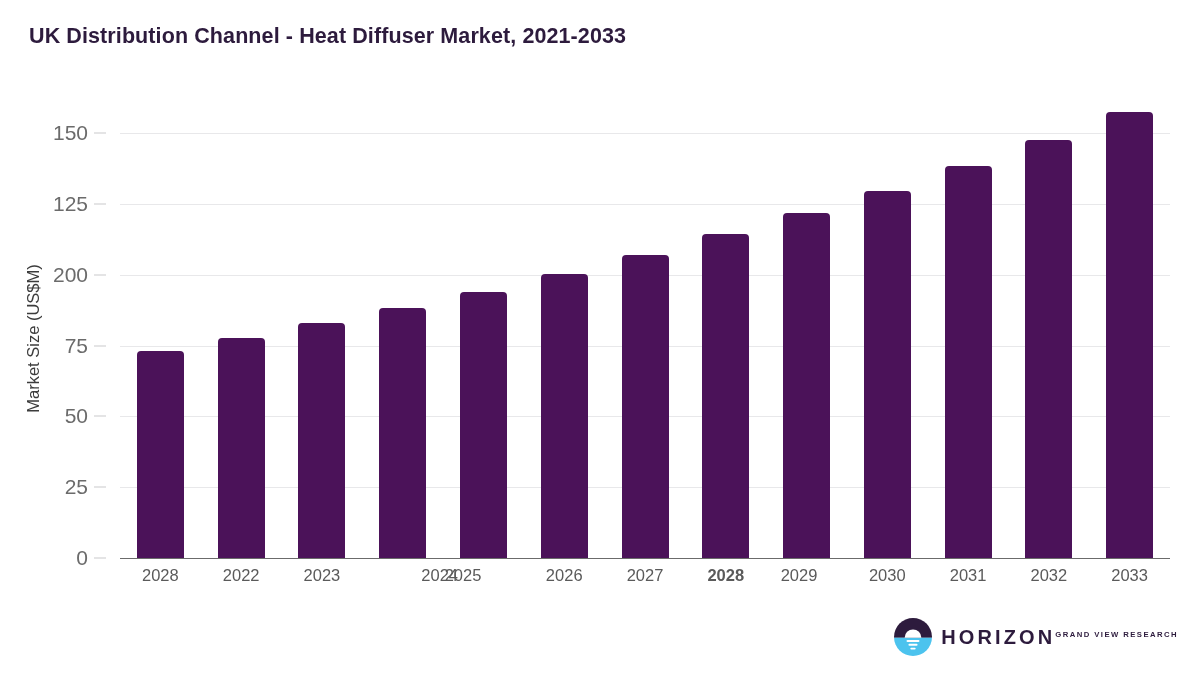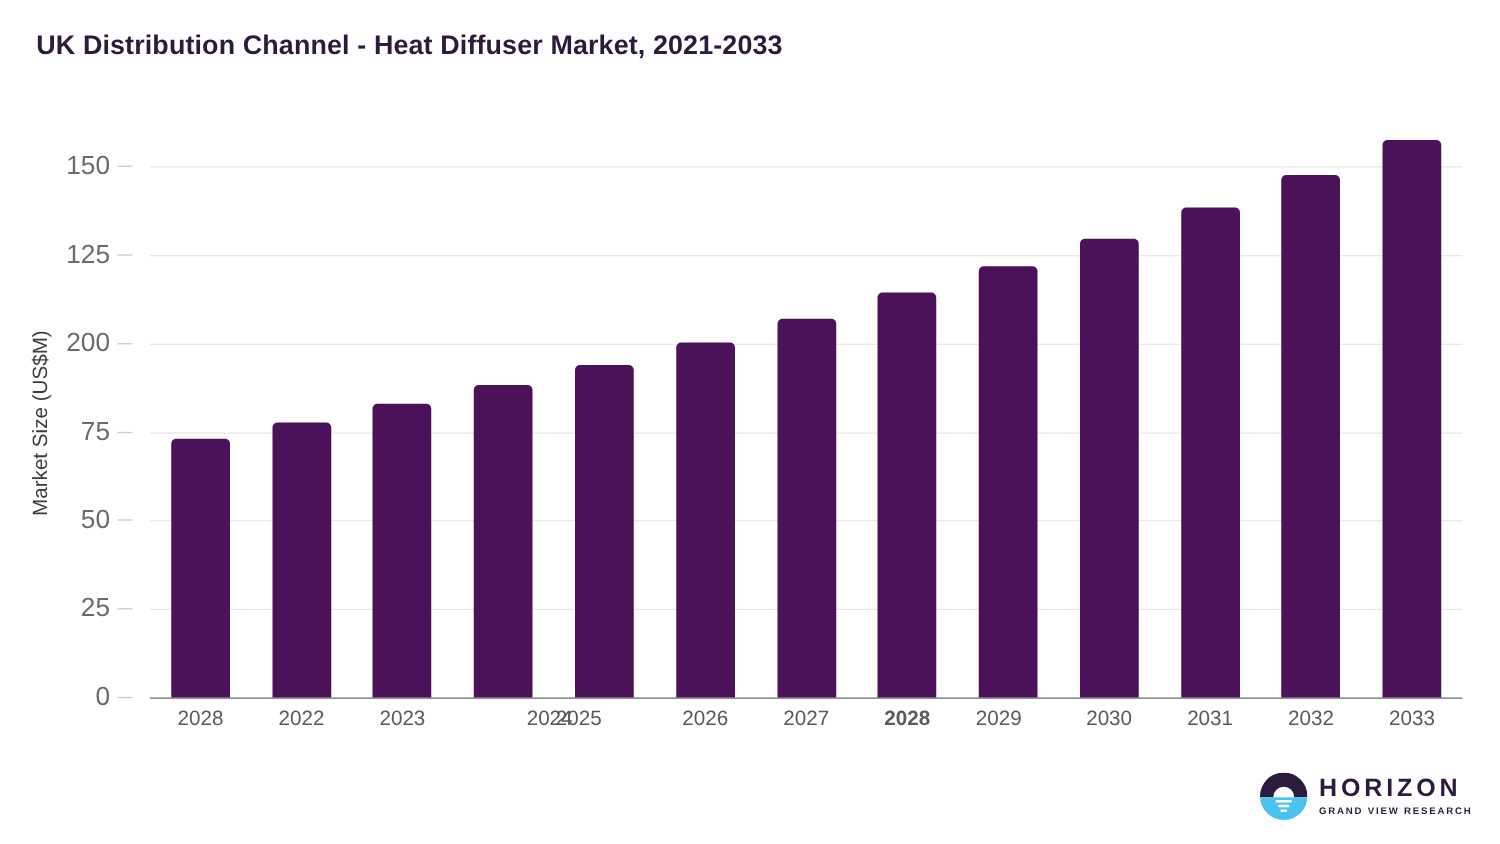--- a/index.html
+++ b/index.html
@@ -156,21 +156,20 @@
     align-items: center;
     gap: 9px;
   }
   #logo-mark {
     width: 38px;
     height: 38px;
     flex: 0 0 38px;
   }
   #logo-text-wrap {
     display: flex;
-    flex-direction: column;
     line-height: 1;
   }
   #logo-wordmark {
     font-size: 20px;
     font-weight: bold;
     letter-spacing: 3.1px;
     color: #2d1b3d;
   }
   #logo-tagline {
     font-size: 7.7px;

